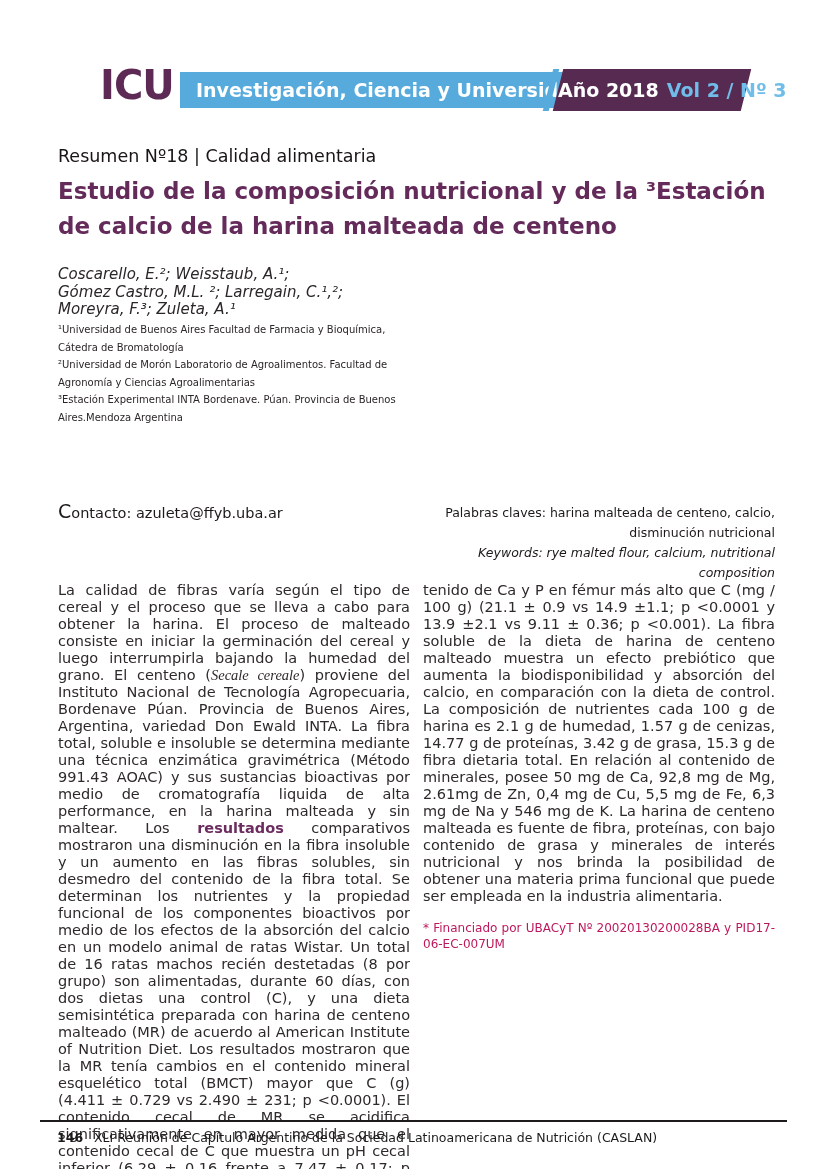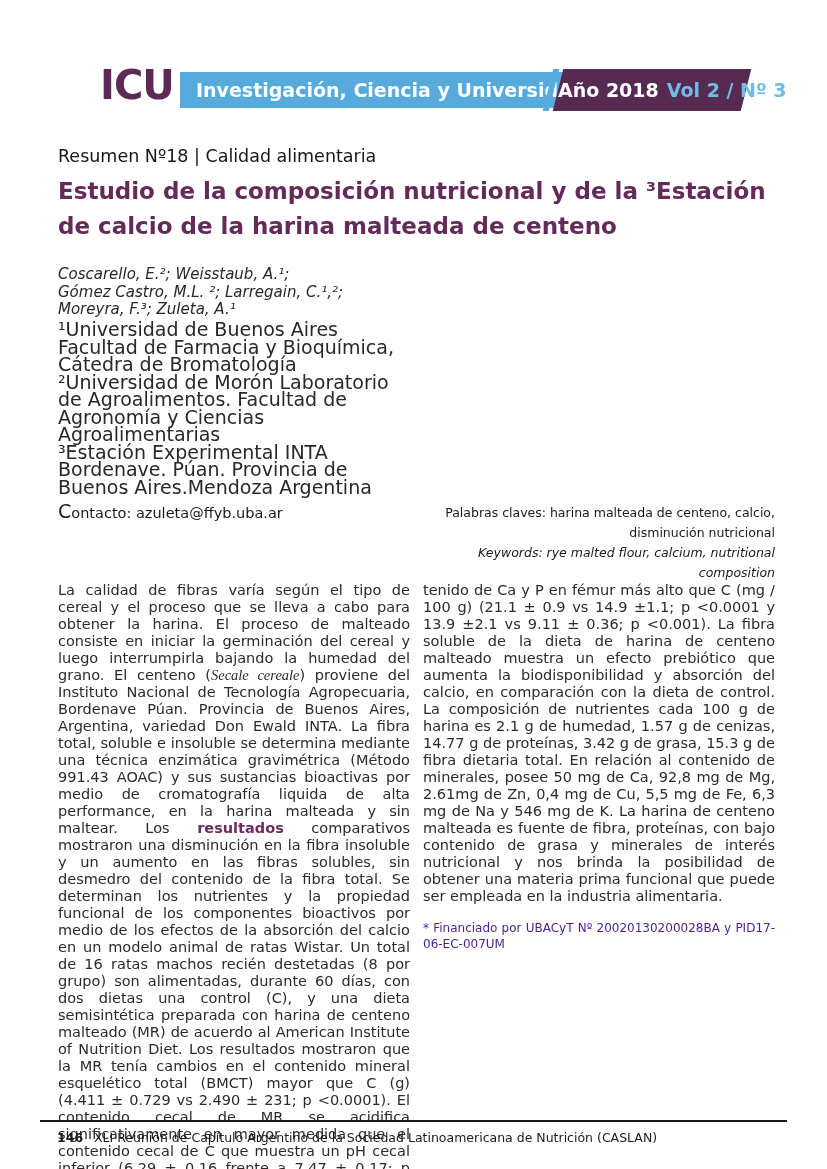--- a/index.html
+++ b/index.html
@@ -55,21 +55,21 @@
     color:#632a5a;
   }
 
   
   .authors {
     position:absolute; left:58px; top:266px; width:340px;
     font-size:15px; line-height:17.5px; font-style:italic; color:#2b2628;
   }
   .affiliations {
     position:absolute; left:58px; top:321px; width:340px;
-    font-size:19px; line-height:17.5px; color:#2b2628;
+    font-size:10px; line-height:17.5px; color:#2b2628;
   }
 
   
   .contact {
     position:absolute; left:58px; top:500px;
     font-size:14.5px; color:#1d191b;
   }
   .contact-label { display:inline-block; }
   .contact-label::first-letter { font-size:19px; }
   .keywords {
@@ -86,21 +86,21 @@
   .col {
     flex:1;
     font-size:14.5px; line-height:17px; text-align:justify;
     color:#2e292b;
   }
   .latin  { font-style:italic;font-family:Liberation Serif, serif; }
   .accent { color:#6d2c60; font-weight:bold; }
   .footnote {
     margin-top:15px;
     font-size:12px; line-height:16px; text-align:justify;
-    color:#4c1d95;
+    color:#be185d;
   }
 
   
   .footer-rule {
     position:absolute; left:40px; top:1120px; width:747px; height:2px;
     background:#1c1a1b;
   }
   .footer {
     position:absolute; left:57px; top:1130px; width:720px;
     font-size:12.5px; color:#1c1a1b;

